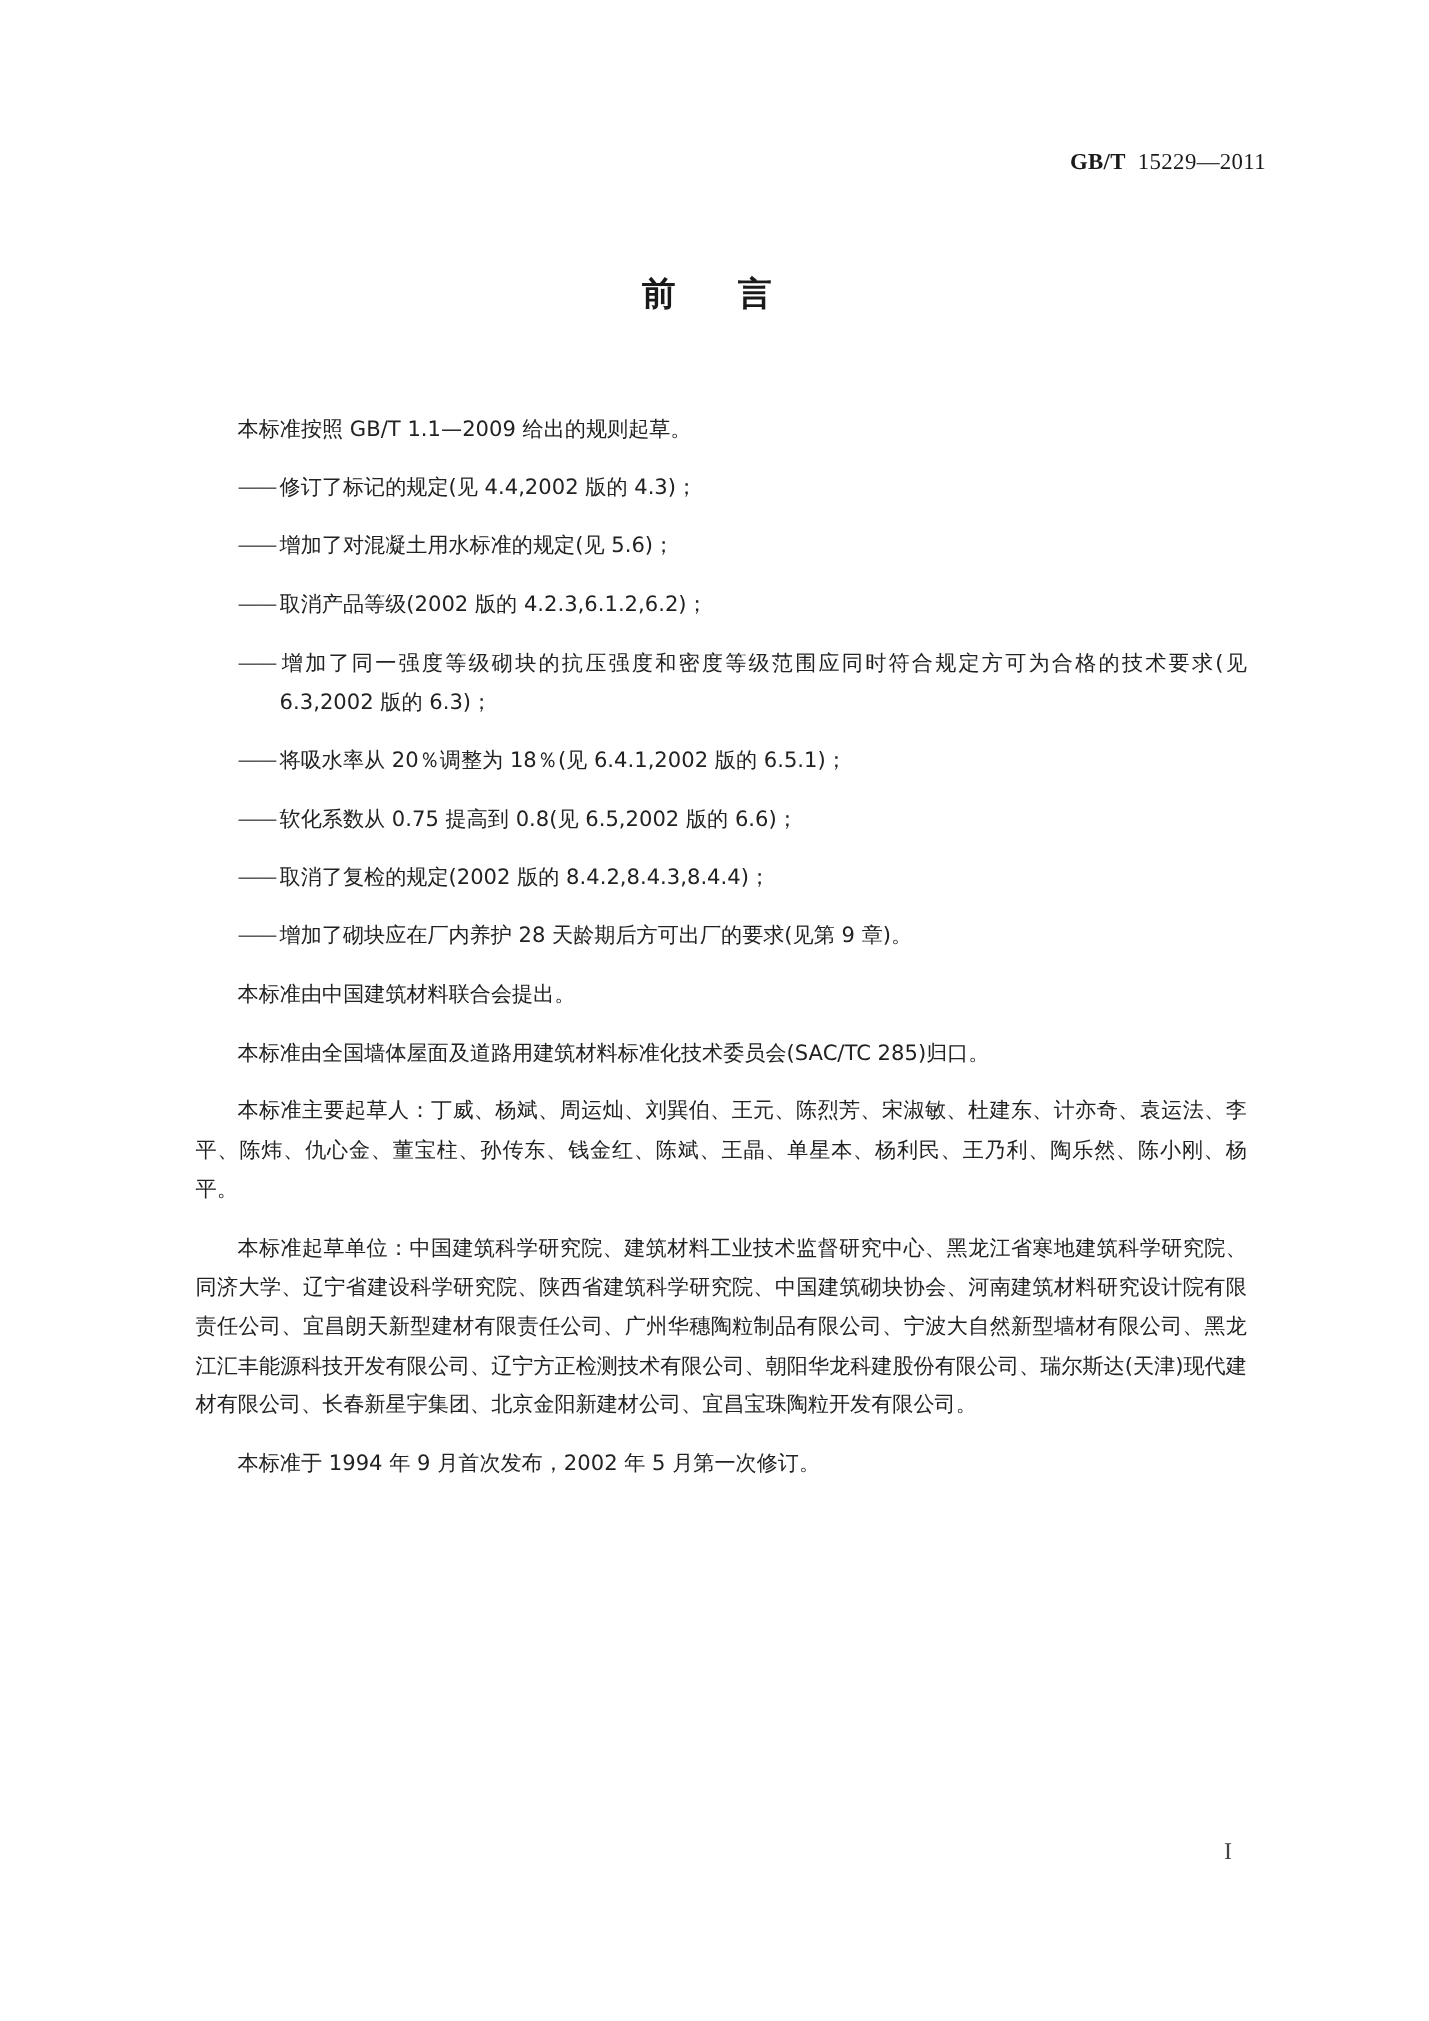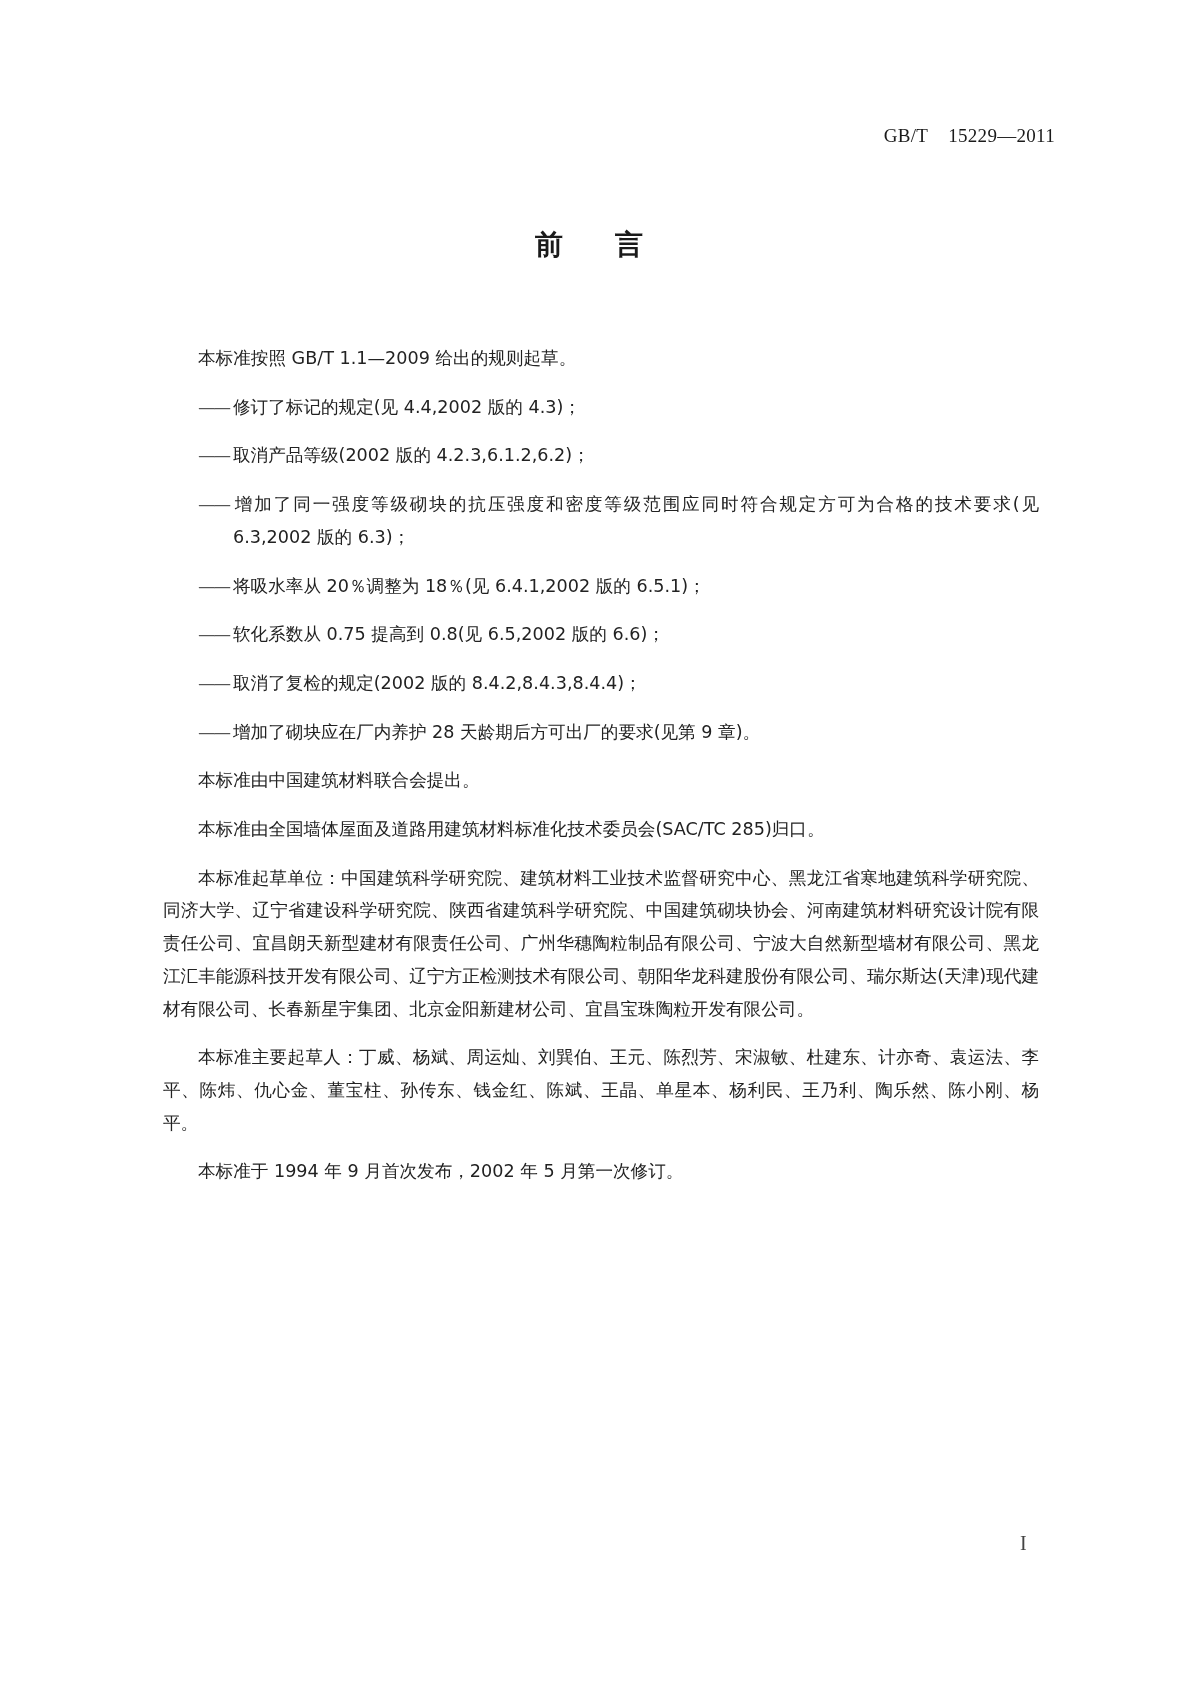--- a/index.html
+++ b/index.html
@@ -18,22 +18,22 @@
     .std-code {
       position: absolute;
       top: 124px;
       right: 136px;
       font-size: 19px;
       letter-spacing: 0.3px;
       white-space: nowrap;
     }
     .std-code .prefix {
       font-family: "Liberation Serif", "DejaVu Serif", serif;
-      font-weight: normal;
-      margin-right: 20px;
+      font-weight: bold;
+      margin-right: 10px;
     }
     .std-code .num {
       font-family: Liberation Serif, serif;
     }
     .title {
       position: absolute;
       top: 226px;
       left: 0;
       width: 1178px;
       text-align: center;
@@ -89,28 +89,29 @@
   <span class="prefix">GB/T</span><span class="num">15229—2011</span>
 </div>
 
 <div class="title">前言</div>
 
 <div class="content">
   <p class="para">本标准按照 GB/T 1.1—2009 给出的规则起草。</p>
 
   <div>
     <p class="item"><span class="dash">——</span><span>修订了标记的规定(见 4.4,2002 版的 4.3)；</span></p>
+    <p class="item"><span class="dash">——</span><span>增加了对混凝土用水标准的规定(见 5.6)；</span></p>
     <p class="item"><span class="dash">——</span><span>取消产品等级(2002 版的 4.2.3,6.1.2,6.2)；</span></p>
     <p class="item"><span class="dash">——</span><span>增加了同一强度等级砌块的抗压强度和密度等级范围应同时符合规定方可为合格的技术要求(见 6.3,2002 版的 6.3)；</span></p>
     <p class="item"><span class="dash">——</span><span>将吸水率从 20％调整为 18％(见 6.4.1,2002 版的 6.5.1)；</span></p>
     <p class="item"><span class="dash">——</span><span>软化系数从 0.75 提高到 0.8(见 6.5,2002 版的 6.6)；</span></p>
     <p class="item"><span class="dash">——</span><span>取消了复检的规定(2002 版的 8.4.2,8.4.3,8.4.4)；</span></p>
     <p class="item"><span class="dash">——</span><span>增加了砌块应在厂内养护 28 天龄期后方可出厂的要求(见第 9 章)。</span></p>
   </div>
 
   <p class="para">本标准由中国建筑材料联合会提出。</p>
   <p class="para">本标准由全国墙体屋面及道路用建筑材料标准化技术委员会(SAC/TC 285)归口。</p>
+  <p class="para">本标准主要起草人：丁威、杨斌、周运灿、刘巽伯、王元、陈烈芳、宋淑敏、杜建东、计亦奇、袁运法、李平、陈炜、仇心金、董宝柱、孙传东、钱金红、陈斌、王晶、单星本、杨利民、王乃利、陶乐然、陈小刚、杨平。</p>
   <p class="para">本标准起草单位：中国建筑科学研究院、建筑材料工业技术监督研究中心、黑龙江省寒地建筑科学研究院、同济大学、辽宁省建设科学研究院、陕西省建筑科学研究院、中国建筑砌块协会、河南建筑材料研究设计院有限责任公司、宜昌朗天新型建材有限责任公司、广州华穗陶粒制品有限公司、宁波大自然新型墙材有限公司、黑龙江汇丰能源科技开发有限公司、辽宁方正检测技术有限公司、朝阳华龙科建股份有限公司、瑞尔斯达(天津)现代建材有限公司、长春新星宇集团、北京金阳新建材公司、宜昌宝珠陶粒开发有限公司。</p>
-  <p class="para">本标准主要起草人：丁威、杨斌、周运灿、刘巽伯、王元、陈烈芳、宋淑敏、杜建东、计亦奇、袁运法、李平、陈炜、仇心金、董宝柱、孙传东、钱金红、陈斌、王晶、单星本、杨利民、王乃利、陶乐然、陈小刚、杨平。</p>
   <p class="para">本标准于 1994 年 9 月首次发布，2002 年 5 月第一次修订。</p>
 </div>
 
 <div class="page-number">I</div>
 
 </body></html>

